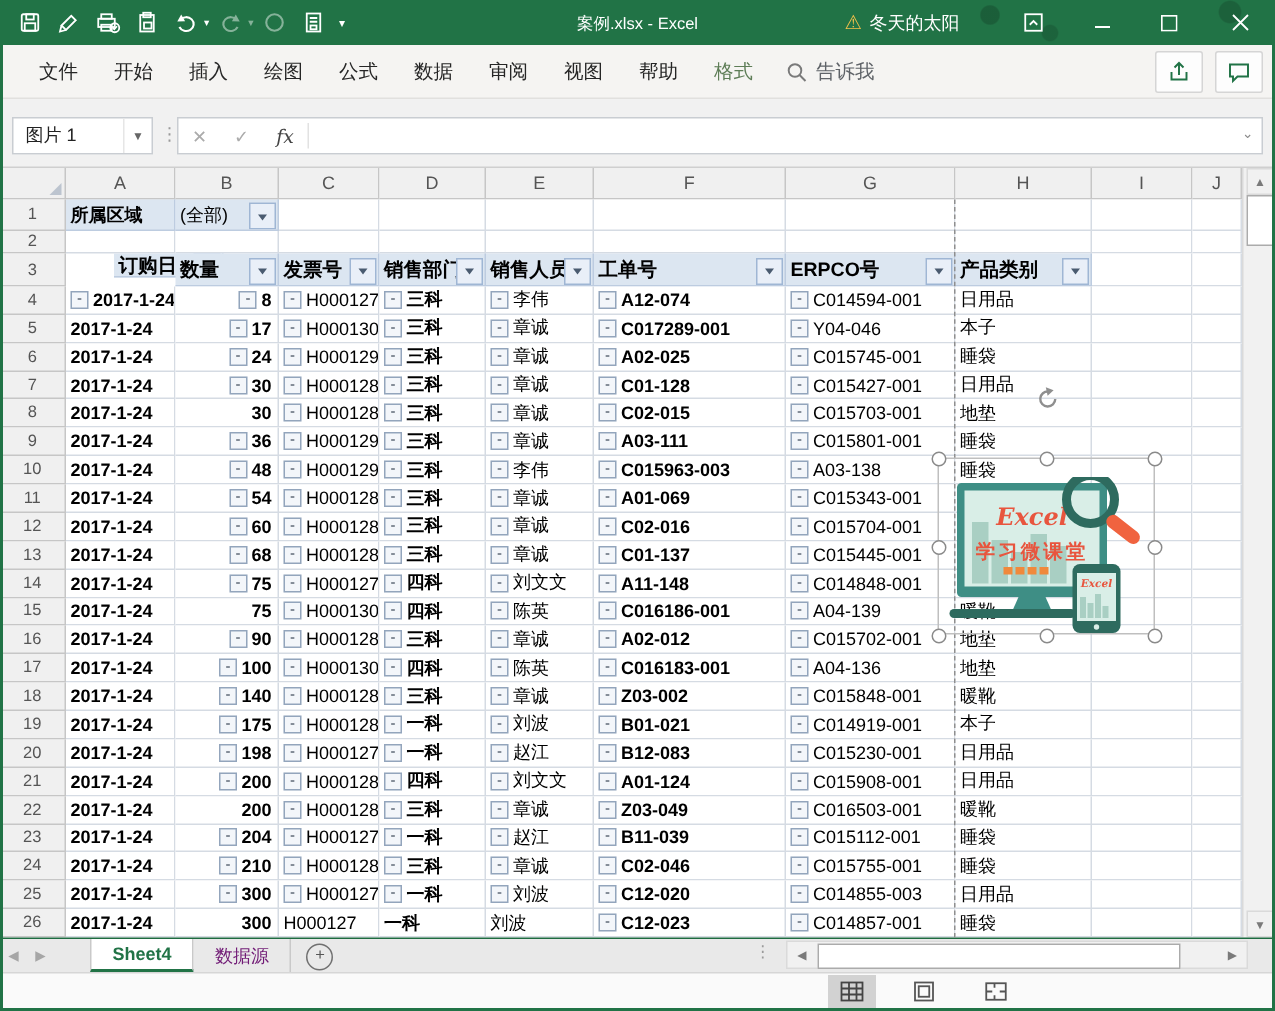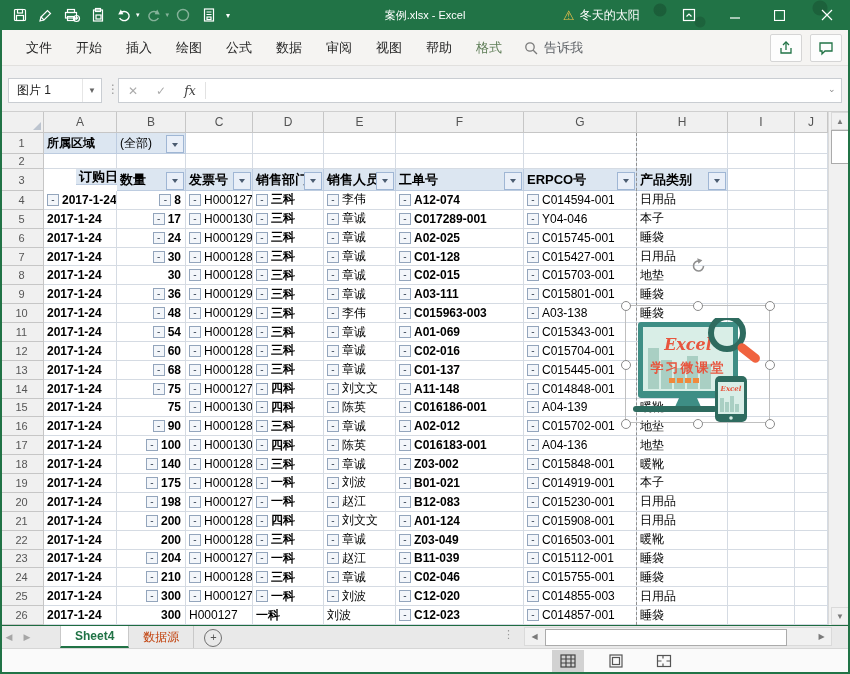--- a/index.html
+++ b/index.html
@@ -58,21 +58,21 @@
   .handle{position:absolute;width:8px;height:8px;border-radius:50%;background:#fff;border:1px solid #8A8A8A;z-index:12;}
   #rothandle{left:689px;top:256px;z-index:12;}
   #logo{left:629px;top:318px;width:140px;height:104px;z-index:10;}
   
   #vscroll{left:828px;top:112px;width:20px;height:513px;background:#F1F1F1;border-left:1px solid #DADADA;}
   .varrow{position:absolute;left:2px;width:16px;height:16px;background:#F1F1F1;color:#7a7a7a;font-size:8px;display:flex;align-items:center;justify-content:center;border:1px solid #DADADA;}
   #vthumb{position:absolute;left:2px;top:18px;width:16px;height:32px;background:#fff;border:1px solid #ABABAB;}
   
   #tabstrip{left:0;top:625px;width:850px;height:23px;background:#E9E9E9;border-top:1px solid #1E6C41;display:flex;align-items:stretch;}
   .navarr{width:18px;display:flex;align-items:center;justify-content:center;color:#A6A6A6;font-size:9px;}
-  .sheettab{padding:0 14px;display:flex;align-items:center;font-size:12px;color:#c2410c;border-right:1px solid #C9C9C9;}
+  .sheettab{padding:0 14px;display:flex;align-items:center;font-size:12px;color:#701a75;border-right:1px solid #C9C9C9;}
   .sheettab.active{background:#fff;color:#217346;font-weight:bold;border-bottom:2px solid #217346;border-left:1px solid #C9C9C9;}
   #newsheet{width:16px;height:16px;border:1px solid #707070;border-radius:50%;color:#555;font-size:11px;line-height:14px;text-align:center;margin:3px 0 0 10px;}
   #strip-dots{position:absolute;left:503px;top:628px;color:#9a9a9a;font-size:11px;}
   #hscroll{position:absolute;left:524px;top:627px;width:308px;height:19px;background:#F1F1F1;border:1px solid #DADADA;}
   .harrow{position:absolute;top:1px;width:17px;height:15px;color:#7a7a7a;font-size:8px;display:flex;align-items:center;justify-content:center;}
   #hthumb{position:absolute;left:20px;top:1px;width:240px;height:15px;background:#fff;border:1px solid #ABABAB;}
   
   #statusbar{left:0;top:648px;width:850px;height:24px;background:#FAFAFA;border-top:1px solid #D6D6D6;}
   .viewbtn{position:absolute;top:1px;width:32px;height:22px;display:flex;align-items:center;justify-content:center;}
   .viewbtn.active{background:#D2D2D2;}

